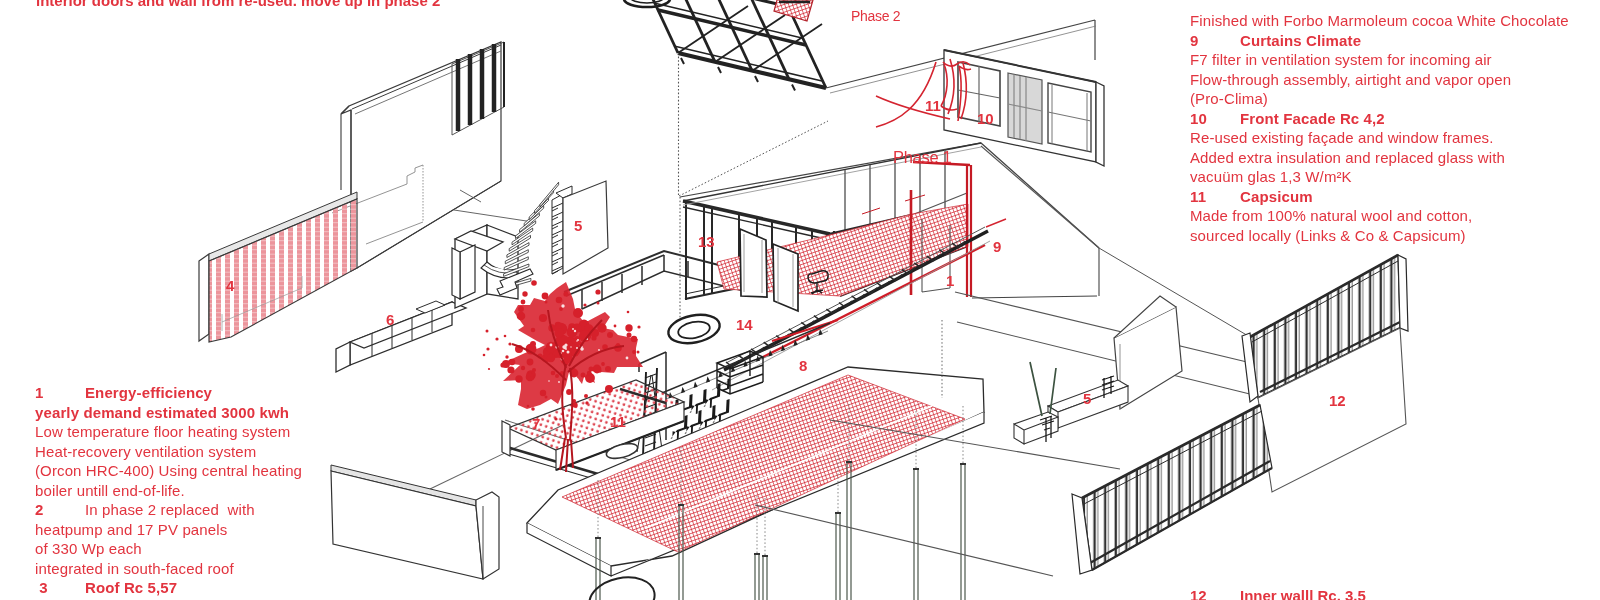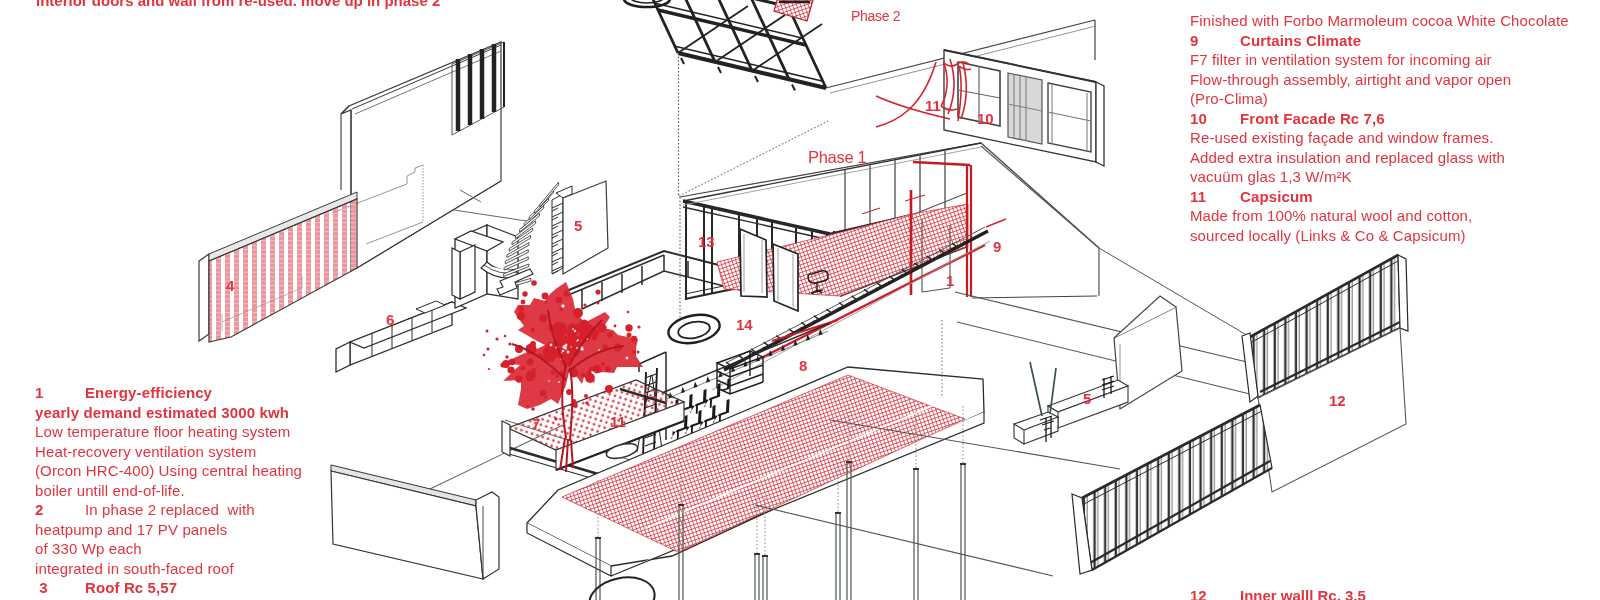--- a/index.html
+++ b/index.html
@@ -614,28 +614,28 @@
       <path d="M1092,570 L1272,468 M1090,563 L1270,461" stroke-width="2.2" fill="none"></path>
       <path d="M1072,494 L1082,498 L1092,570 L1080,574 Z" fill="#ffffff"></path>
     </g>
 
 </svg>
 
 <div class="txt b" style="left:36px;top:-9px;">interior doors and wall from re-used. move up in phase 2</div>
 
 <div class="txt" style="left:851px;top:7px;font-size:14px;letter-spacing:-0.3px;text-align:right;">Phase 2</div>
 
-<div class="txt" style="left:808px;top:148px;font-size:16.5px;letter-spacing:-0.3px;">Phase 1</div>
+<div class="txt" style="left:893px;top:148px;font-size:16.5px;letter-spacing:-0.3px;">Phase 1</div>
 
 <div class="txt" style="left:1190px;top:11px;letter-spacing:0.12px;">Finished with Forbo Marmoleum cocoa White Chocolate
 <span class="b num">9</span><span class="b">Curtains Climate</span>
 F7 filter in ventilation system for incoming air
 Flow-through assembly, airtight and vapor open
 (Pro-Clima)
-<span class="b num">10</span><span class="b">Front Facade Rc 7,6</span>
+<span class="b num">10</span><span class="b">Front Facade Rc 4,2</span>
 Re-used existing façade and window frames.
 Added extra insulation and replaced glass with
 vacuüm glas 1,3 W/m²K
 <span class="b num">11</span><span class="b">Capsicum</span>
 Made from 100% natural wool and cotton,
 sourced locally (Links &amp; Co &amp; Capsicum)</div>
 
 <div class="txt" style="left:35px;top:383px;letter-spacing:0.12px;"><span class="b num">1</span><span class="b">Energy-efficiency</span>
 <span class="b">yearly demand estimated 3000 kwh</span>
 Low temperature floor heating system

